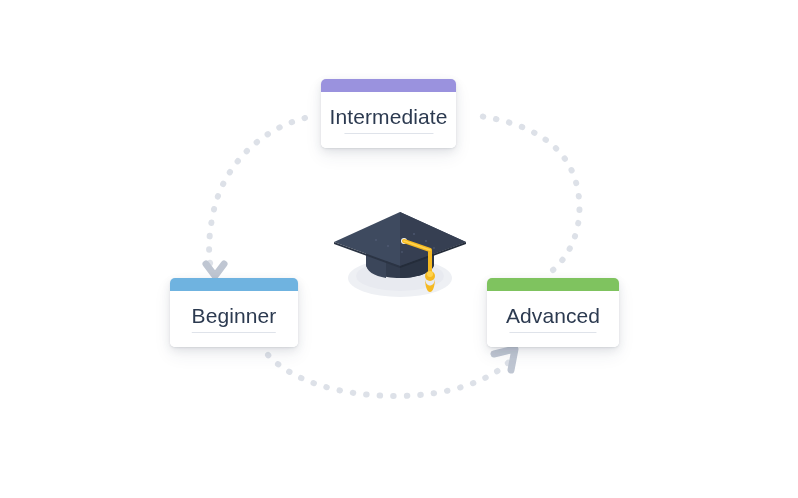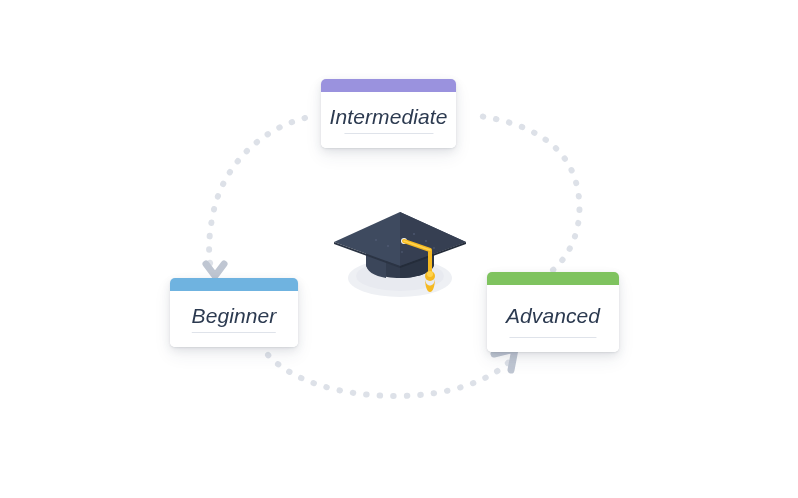--- a/index.html
+++ b/index.html
@@ -27,21 +27,20 @@
   }
   .card {
     position: absolute;
     background: #ffffff;
     border-radius: 5px;
     box-shadow: 0 1px 2px rgba(45,58,80,0.10),
                 0 3px 9px rgba(45,58,80,0.10),
                 0 8px 18px rgba(45,58,80,0.07);
     overflow: hidden;
     box-sizing: border-box;
-    font-style: italic;
   }
   .card-bar {
     height: 13px;
     width: 100%;
   }
   .card-body {
     position: relative;
     height: calc(100% - 13px);
     display: flex;
     align-items: center;
@@ -72,23 +71,23 @@
     height: 69px;
   }
   #card-beginner {
     left: 170px;
     top: 278px;
     width: 128px;
     height: 69px;
   }
   #card-advanced {
     left: 487px;
-    top: 272px;
+    top: 278px;
     width: 132px;
-    height: 80px;
+    height: 69px;
   }
   .cap-wrap {
     position: absolute;
     left: 330px;
     top: 196px;
     width: 140px;
     height: 108px;
   }
 </style>
 </head>

